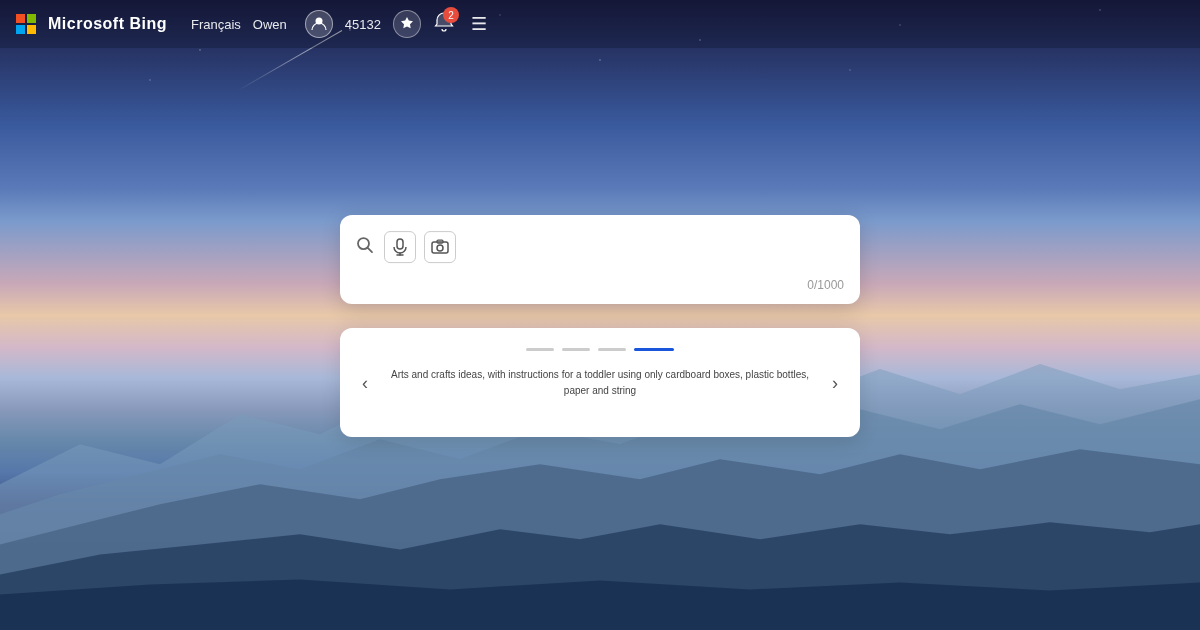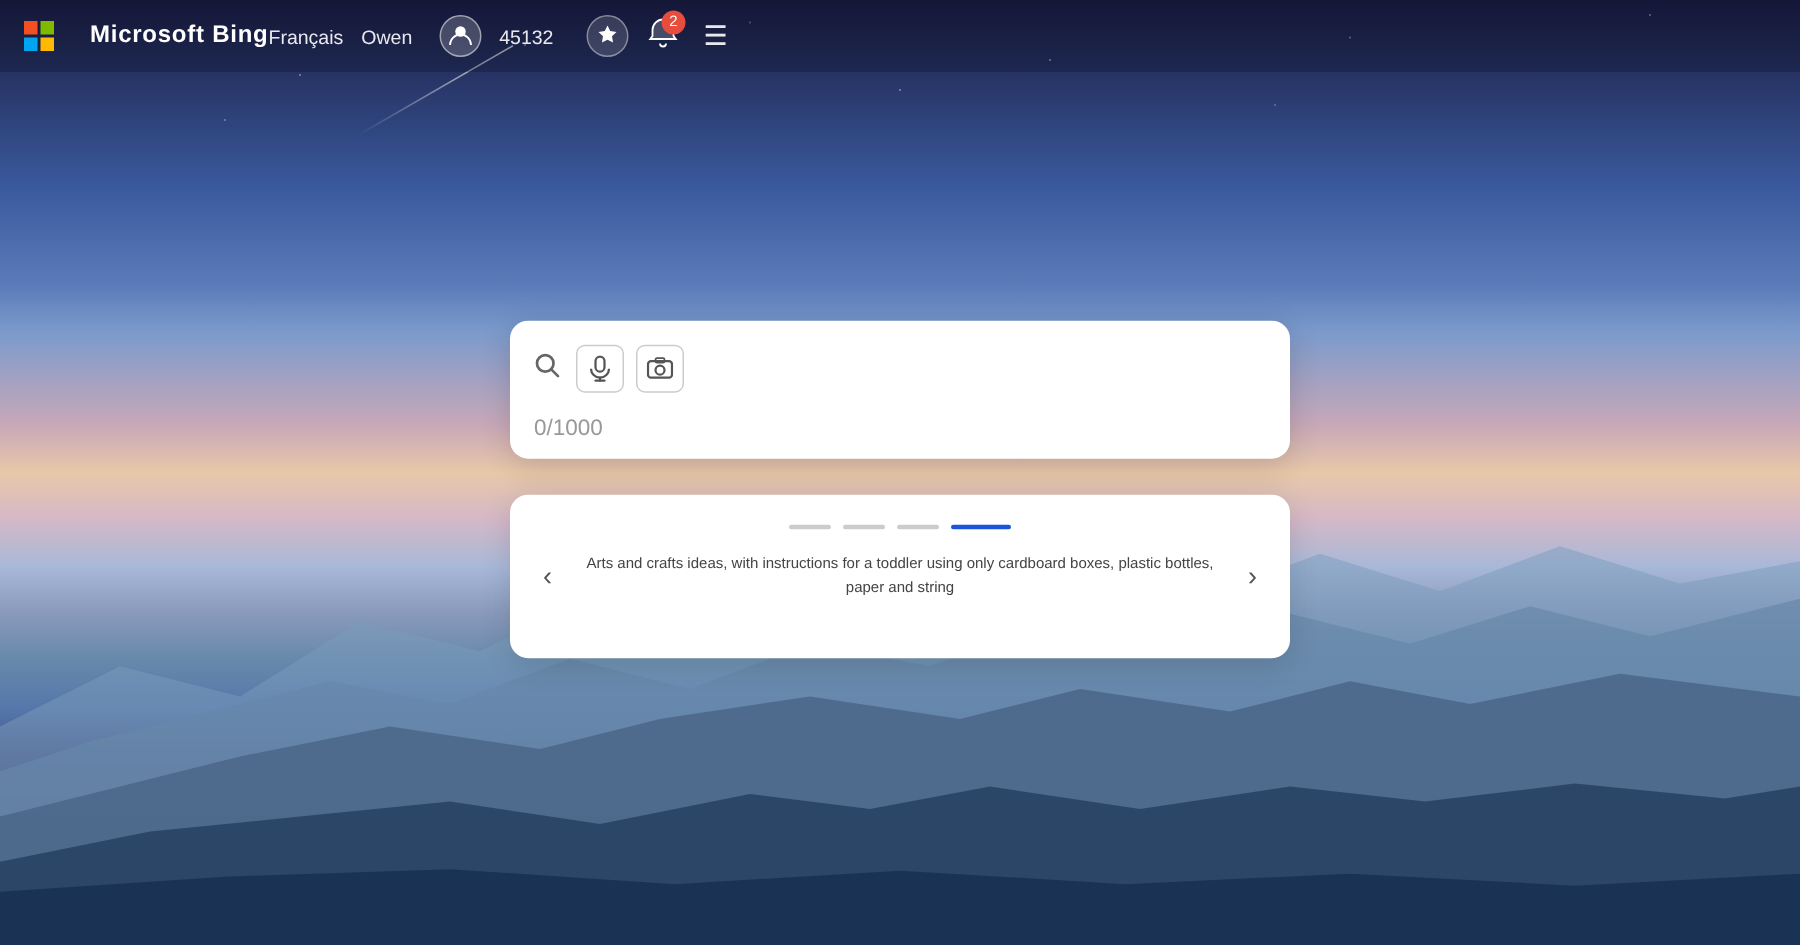--- a/index.html
+++ b/index.html
@@ -83,21 +83,22 @@
       display: flex;
       align-items: center;
       padding: 0 16px;
       z-index: 10;
       background: rgba(10, 15, 40, 0.3);
     }
 
     .logo-area {
       display: flex;
       align-items: center;
-      gap: 24px;
+      gap: 12px;
+      margin-right: 24px;
     }
 
     .ms-logo {
       width: 20px;
       height: 20px;
       display: grid;
       grid-template-columns: 1fr 1fr;
       gap: 2px;
     }
 
@@ -167,21 +168,21 @@
     }
 
     .user-avatar svg {
       width: 16px;
       height: 16px;
     }
 
     .score-area {
       display: flex;
       align-items: center;
-      gap: 22px;
+      gap: 12px;
     }
 
     .score-badge {
       width: 28px;
       height: 28px;
       border-radius: 50%;
       background: rgba(255,255,255,0.15);
       border: 1px solid rgba(255,255,255,0.4);
       display: flex;
       align-items: center;
@@ -280,21 +281,22 @@
       width: 32px;
       height: 32px;
       display: flex;
       align-items: center;
       justify-content: center;
       cursor: pointer;
       color: #555;
     }
 
     .char-count {
-      font-size: 15px;
+      text-align: right;
+      font-size: 12px;
       color: #999;
       margin-top: 15px;
     }
 
     
     .suggestion-card {
       width: 100%;
       background: white;
       border-radius: 12px;
       box-shadow: 0 4px 20px rgba(0,0,0,0.12);

